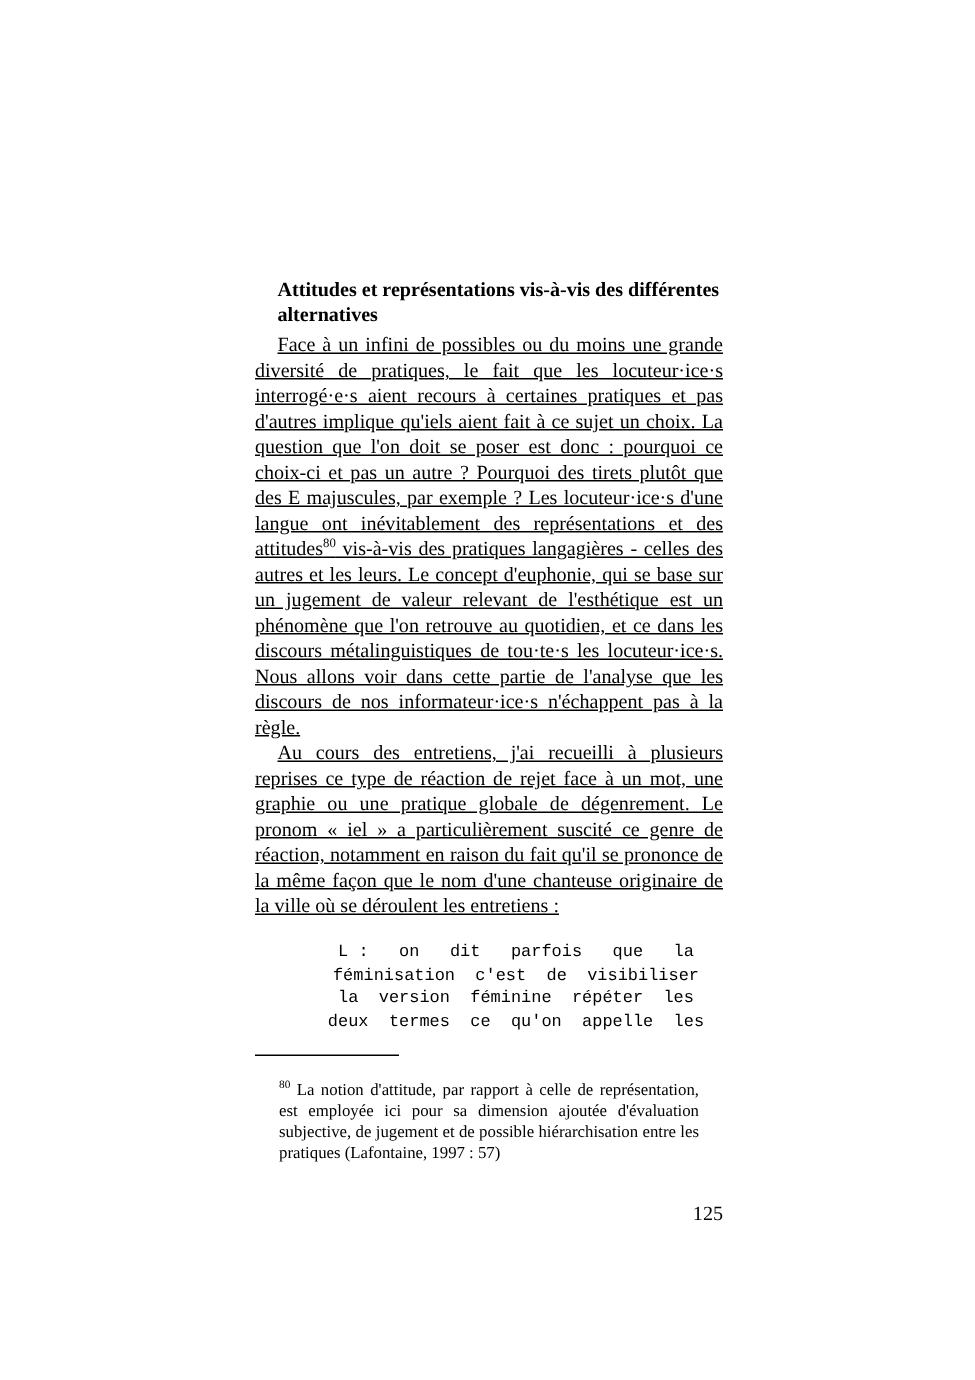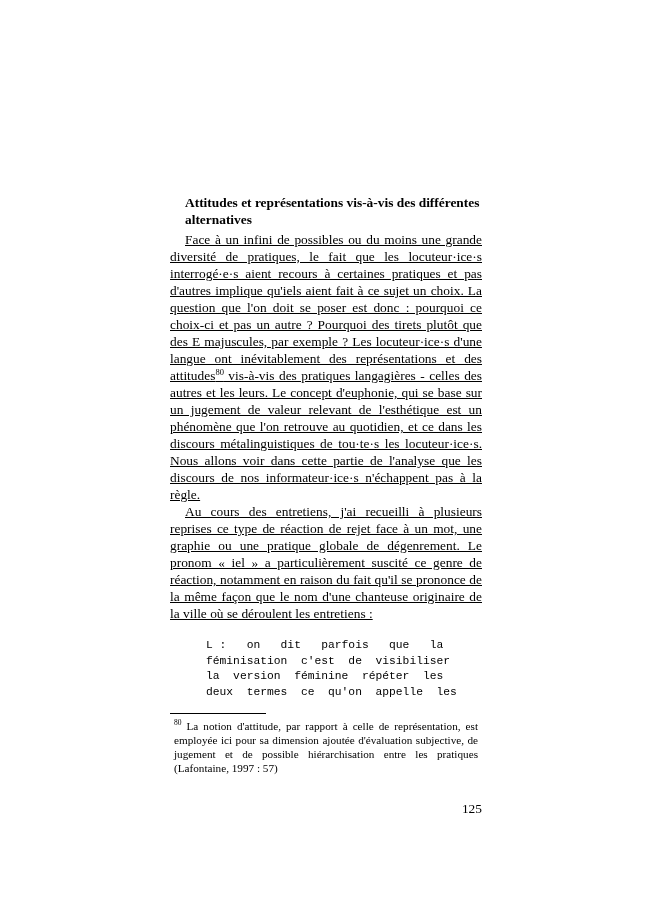--- a/index.html
+++ b/index.html
@@ -12,21 +12,21 @@
     width: 650px;
     height: 920px;
     background: #ffffff;
     color: #000000;
     font-family: "Liberation Serif", serif;
     overflow: hidden;
   }
   .content {
     position: absolute;
     left: 170px;
-    top: 194px;
+    top: 184px;
     width: 312px;
   }
   .heading {
     font-size: 13.4px;
     font-weight: bold;
     line-height: 17px;
     margin: 0 0 3px 15px;
     text-align: left;
   }
   .body-para {
@@ -43,35 +43,36 @@
     font-size: 8.5px;
     line-height: 0;
     vertical-align: super;
   }
   .quote {
     font-family: "Liberation Mono", "DejaVu Sans Mono", monospace;
     font-size: 11.3px;
     line-height: 15.6px;
     margin: 16px 0 0 36px;
     white-space: pre;
+    text-align: center;
   }
   .footnote-area {
     margin-top: 13px;
   }
   .footnote-rule {
     width: 96px;
     height: 0;
     border-top: 1px solid #000000;
     margin-bottom: 5px;
   }
   .footnote {
     font-size: 11.2px;
     line-height: 14px;
     text-align: justify;
-    margin: 4px;
+    margin: 16px;
   }
   .footnote sup {
     font-size: 7.5px;
     line-height: 0;
   }
   .page-number {
     position: absolute;
     left: 170px;
     top: 801px;
     width: 312px;

